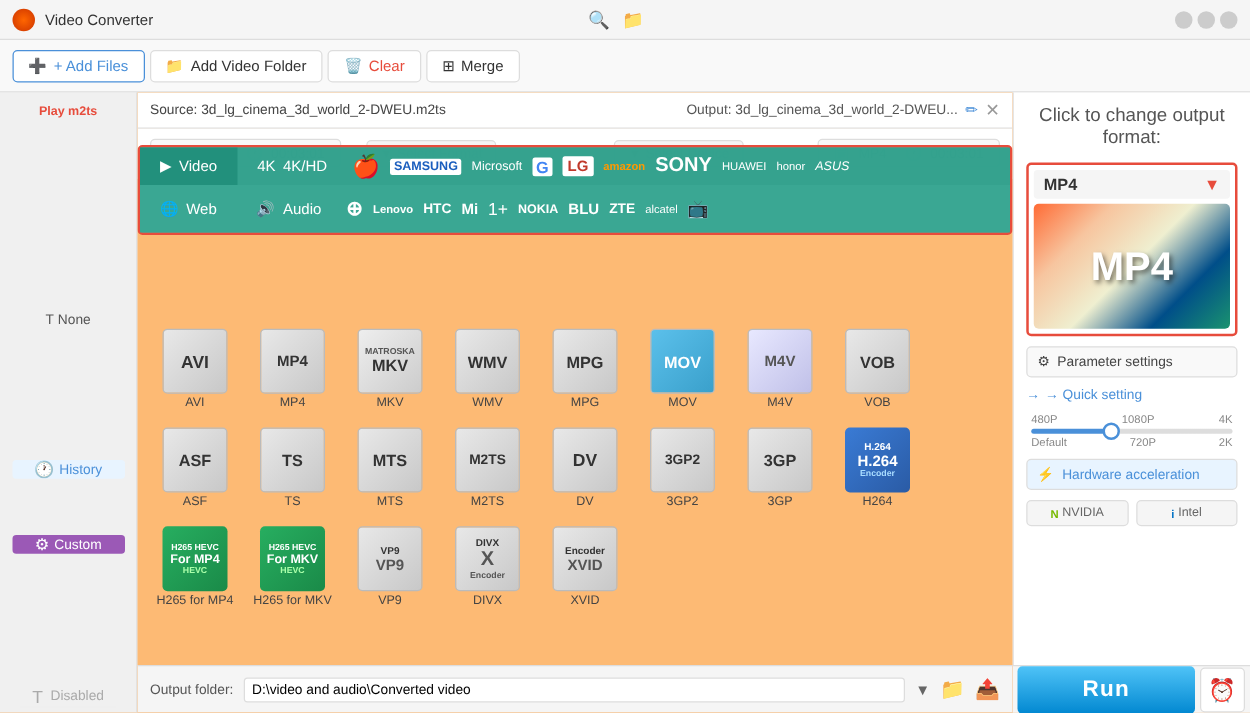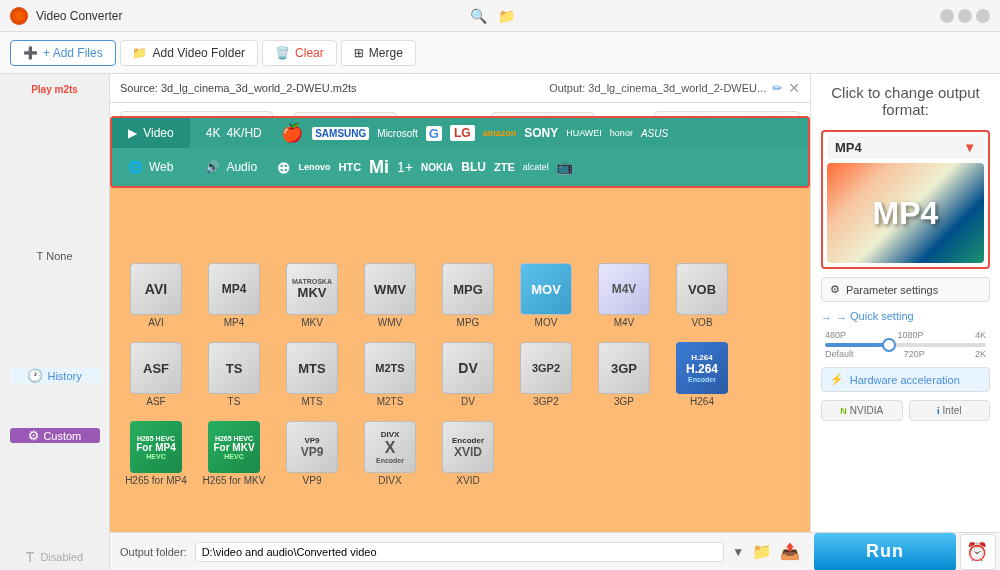--- a/index.html
+++ b/index.html
@@ -56,21 +56,21 @@
     .format-popup { position: absolute; top: 42px; left: 0; right: 0; background: rgba(70, 180, 160, 0.95); border: 2px solid #e74c3c; border-radius: 4px; z-index: 10; padding: 0; }
     .format-popup-header { display: flex; background: rgba(50,160,140,0.9); }
     .fp-tab { padding: 8px 16px; cursor: pointer; font-size: 12px; color: white; display: flex; align-items: center; gap: 6px; }
     .fp-tab.active { background: rgba(30,140,120,0.8); }
     .fp-brand { display: flex; align-items: center; justify-content: center; padding: 4px; cursor: pointer; border-radius: 3px; }
     .brand-apple { font-size: 18px; color: white; }
     .brand-samsung { font-size: 10px; font-weight: bold; color: #1b5ebe; background: white; padding: 1px 3px; border-radius: 2px; }
     .brand-google { font-size: 16px; font-weight: bold; }
     .brand-lg { font-size: 12px; font-weight: bold; background: white; color: #c0392b; padding: 1px 4px; border-radius: 2px; }
     .brand-amazon { font-size: 9px; font-weight: bold; color: #ff9900; }
-    .brand-sony { font-size: 12px; font-weight: bold; color: white; }
+    .brand-sony { font-size: 16px; font-weight: bold; color: white; }
     .brand-huawei { font-size: 9px; color: white; }
     .brand-honor { font-size: 9px; color: white; }
     .brand-asus { font-size: 10px; color: white; font-style: italic; }
 
     
     .format-grid { padding: 10px; display: flex; flex-wrap: wrap; gap: 6px; overflow-y: auto; max-height: 260px; }
     .format-item { width: 72px; display: flex; flex-direction: column; align-items: center; cursor: pointer; padding: 4px; border-radius: 4px; }
     .format-icon { width: 52px; height: 52px; border-radius: 4px; display: flex; align-items: center; justify-content: center; font-size: 10px; font-weight: bold; color: white; position: relative; overflow: hidden; }
     .format-label { font-size: 10px; color: #444; margin-top: 2px; text-align: center; }
     
@@ -292,21 +292,21 @@
         <div class="fp-brand">
             <span style="font-size:16px;color:white;font-weight:bold;">⊕</span>
           </div>
         <div class="fp-brand">
             <span style="font-size:9px;font-weight:bold;color:white;">Lenovo</span>
           </div>
         <div class="fp-brand">
             <span style="font-size:11px;font-weight:bold;color:white;">HTC</span>
           </div>
         <div class="fp-brand">
-            <span style="font-size:18px;font-weight:bold;color:white;">Mi</span>
+            <span style="font-size:12px;font-weight:bold;color:white;">Mi</span>
           </div>
         <div class="fp-brand">
             <span style="font-size:14px;color:white;">1+</span>
           </div>
         <div class="fp-brand">
             <span style="font-size:10px;font-weight:bold;color:white;">NOKIA</span>
           </div>
         <div class="fp-brand">
             <span style="font-size:12px;font-weight:bold;color:white;">BLU</span>
           </div>

